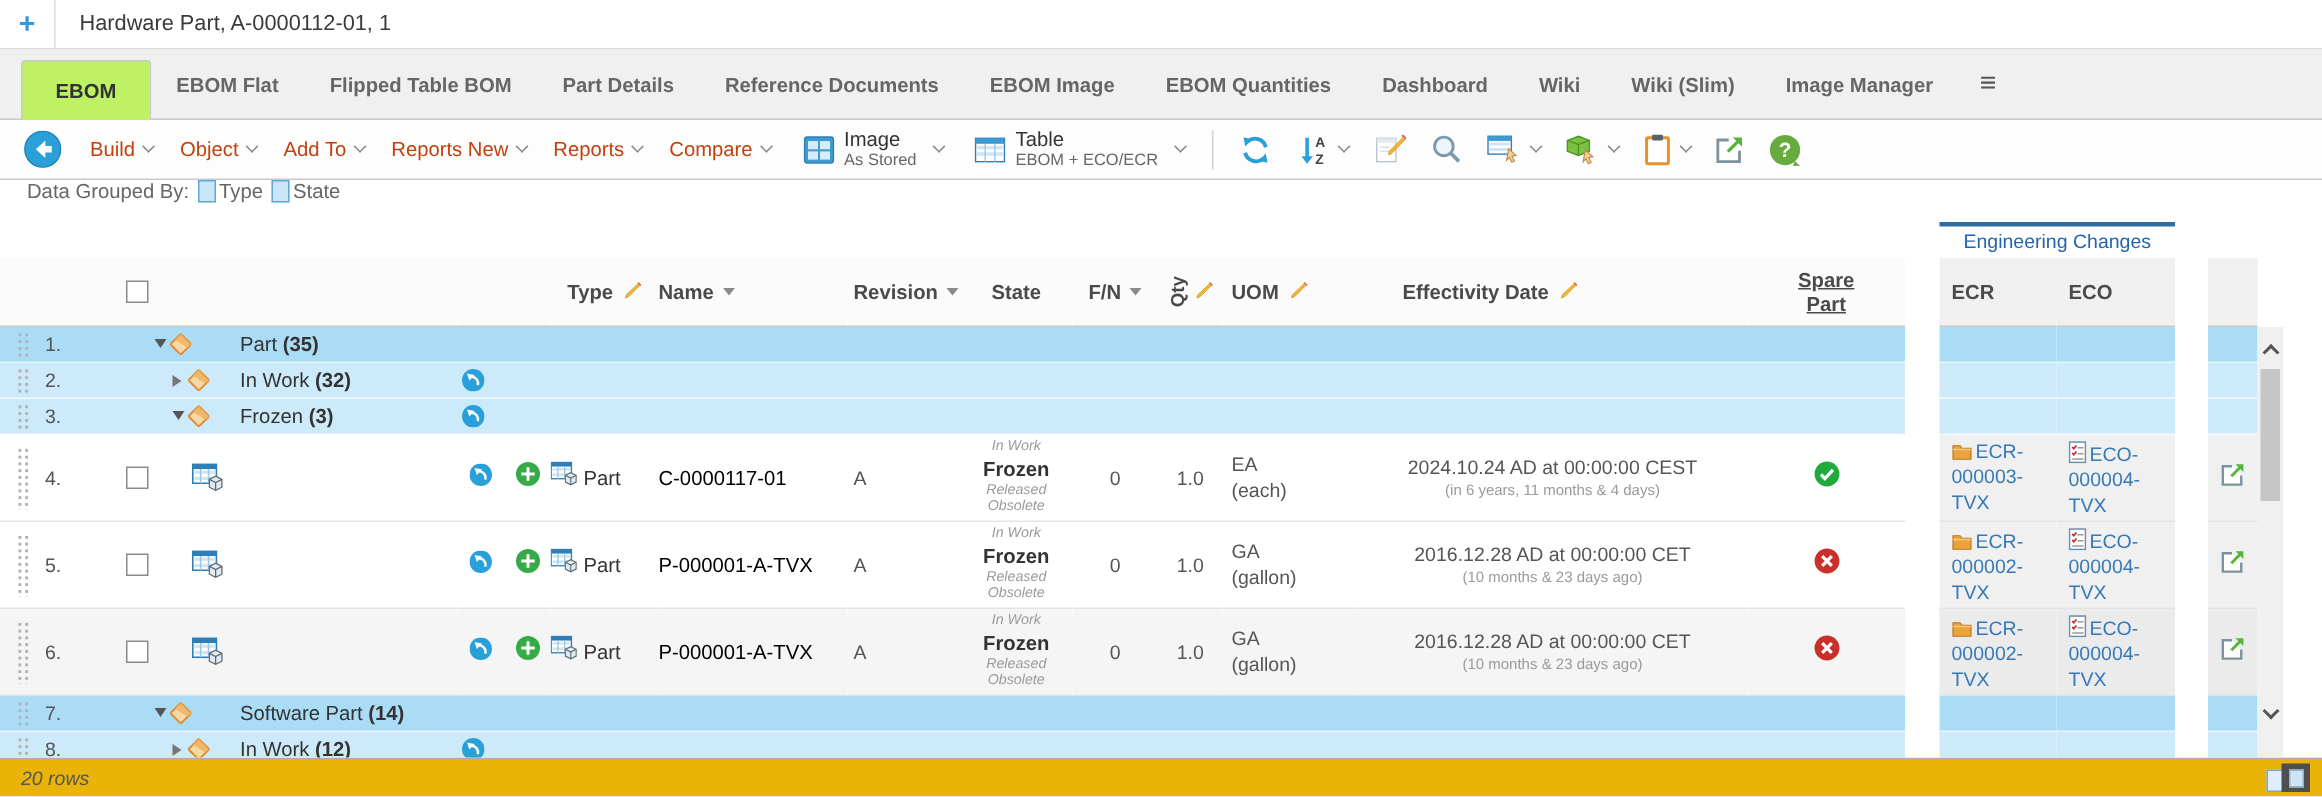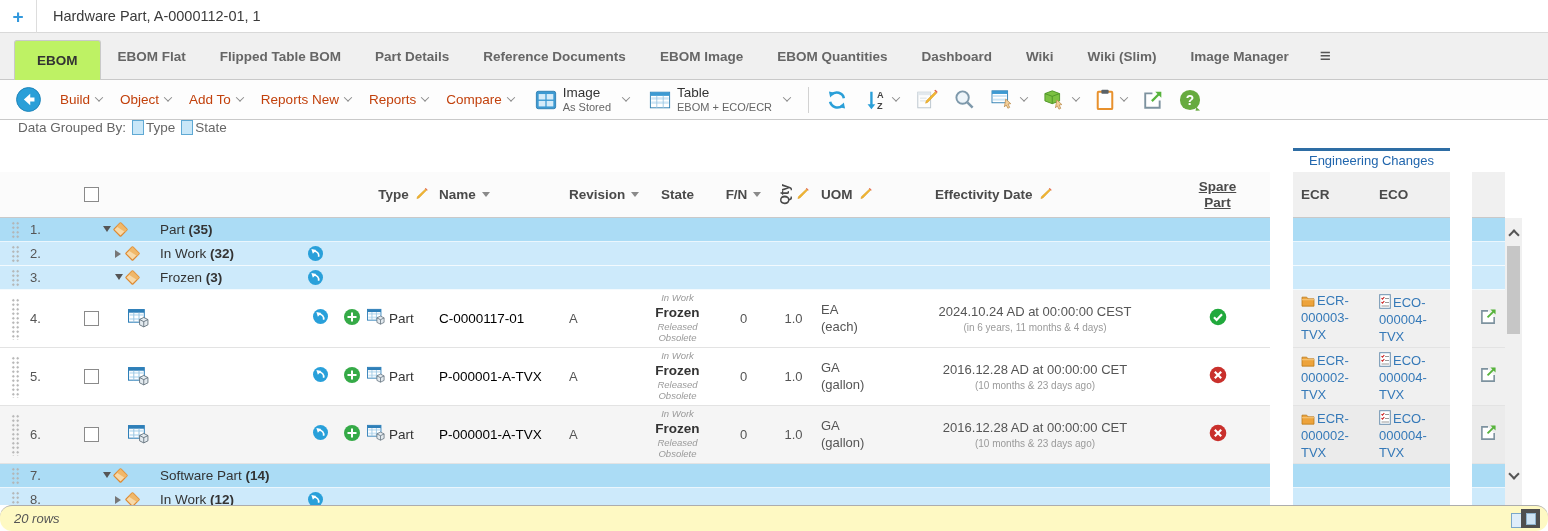--- a/index.html
+++ b/index.html
@@ -101,21 +101,21 @@
 
   
   .sbar { position:absolute; left:1505px; top:70px; width:17px; height:287px; background:#f0f0f0; }
   .sb-btn { position:absolute; left:0; width:17px; height:24px; display:flex; align-items:center; justify-content:center; cursor:pointer; }
   .sb-chev { width:8px; height:8px; border-left:2px solid #555; border-bottom:2px solid #555; }
   .sb-up { top:2px; } .sb-up .sb-chev { transform:rotate(135deg); margin-top:5px; }
   .sb-down { top:246px; } .sb-down .sb-chev { transform:rotate(-45deg); margin-bottom:4px; }
   .sb-thumb { position:absolute; left:2px; top:28px; width:13px; height:88px; background:#c6c6c6; cursor:pointer; }
 
   
-  .statusbar { height:26px; border-top:1px solid #adadad; background:#fef9c3; display:flex; align-items:center; padding:0 8px 0 14px; flex:none;border-radius:12px; }
+  .statusbar { height:26px; border-top:1px solid #adadad; background:#eab308; display:flex; align-items:center; padding:0 8px 0 14px; flex:none; }
   .rowcount { font-size:13px; font-style:italic; color:#555; }
   .ft-icons { margin-left:auto; display:flex; align-items:center; }
   .ftg-a { width:13px; height:15px; background:#dfeefa; border:1px solid #7aa7c9; margin-right:-3px; margin-top:4px; cursor:pointer; }
   .ftg-b { width:19px; height:19px; background:#4f4f4f; display:flex; align-items:center; justify-content:center; cursor:pointer; position:relative; z-index:1; }
   .ftg-b span { display:block; width:10px; height:12px; background:#cfe4f4; border:1px solid #8fb4cf; }
 
   .rows-clip { height:287px; overflow:hidden; }
 </style>
 </head>
 <body>

